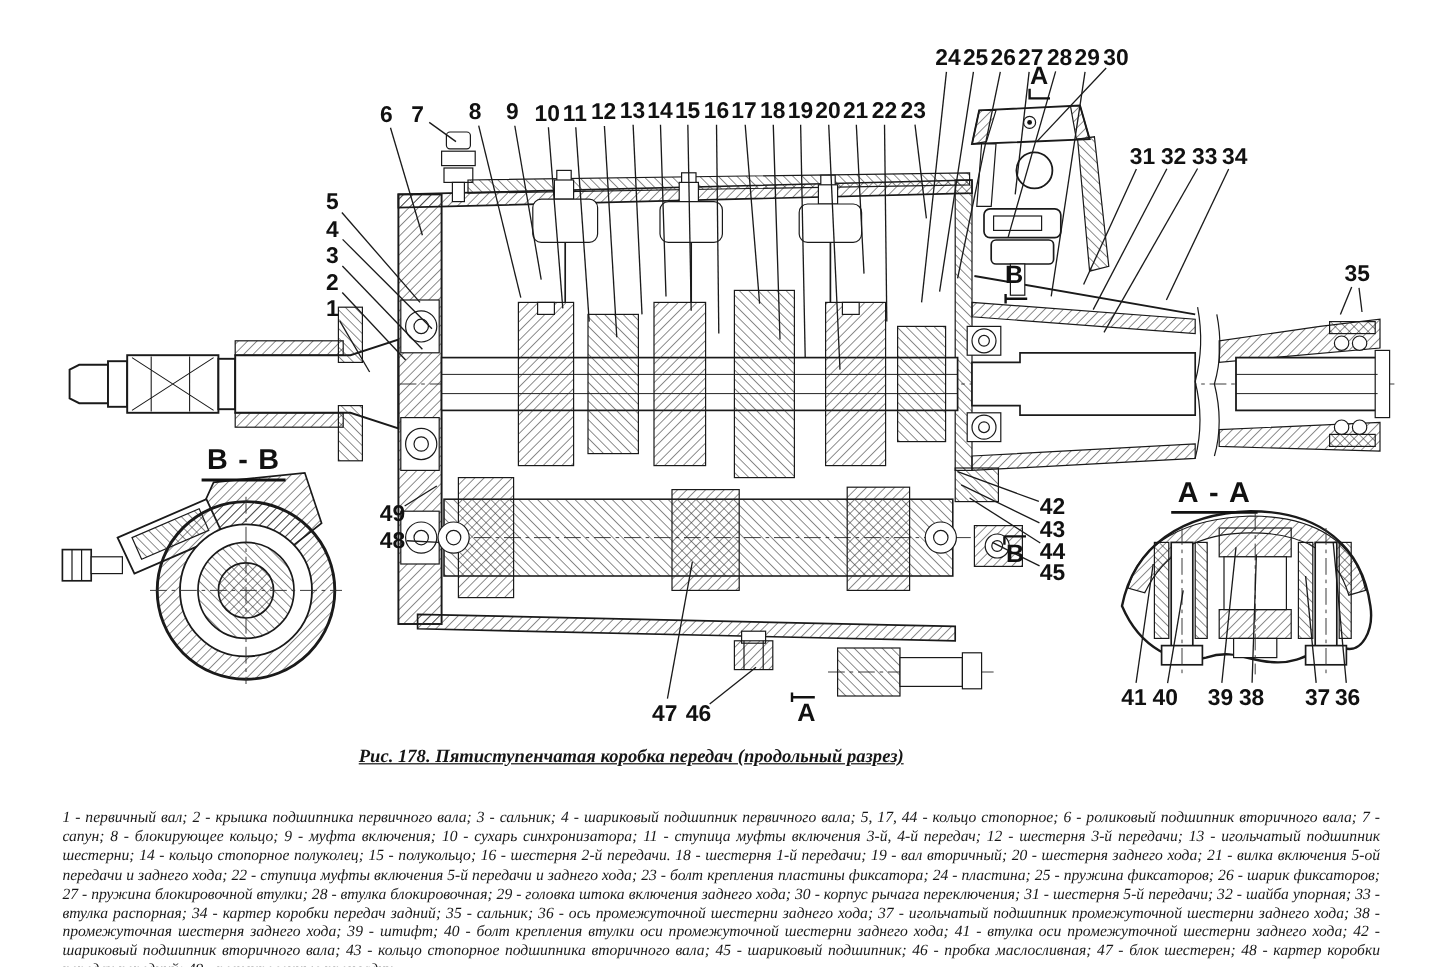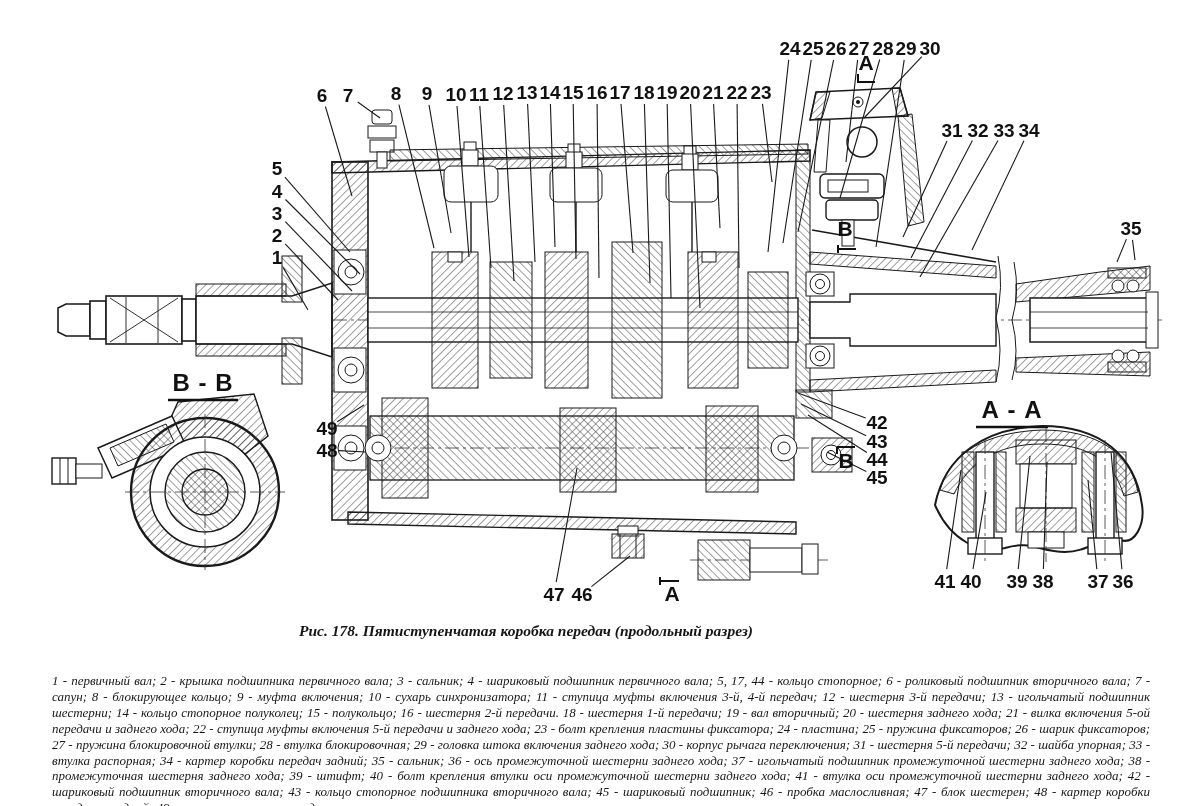--- a/index.html
+++ b/index.html
@@ -11,21 +11,21 @@
   .ln{stroke:#1a1a1a;fill:none;}
   .w{fill:#fff;stroke:#1a1a1a;}
   .leader{stroke:#1a1a1a;stroke-width:1.1;fill:none;}
   .callout{font:700 19px "Liberation Sans",sans-serif;fill:#111;text-anchor:middle;}
   .marker{font:700 21px "Liberation Sans",sans-serif;fill:#111;text-anchor:middle;}
   .bracket{stroke:#111;stroke-width:2;fill:none;}
   .slabel{font:700 24px "Liberation Sans",sans-serif;fill:#111;text-anchor:middle;letter-spacing:1px;}
   .underline{stroke:#111;stroke-width:2.4;}
   .cl{stroke:#333;stroke-width:.8;stroke-dasharray:14 4 3 4;fill:none;}
   .caption{position:absolute;left:0;top:622px;width:1052px;text-align:center;
-     font:italic 600 15.5px "Liberation Serif",serif;color:#151515;}
+     font:italic 600 15.5px "Liberation Serif",serif;color:#151515;text-decoration:underline;}
   .legend{position:absolute;left:52px;top:645px;width:1098px;text-align:justify;
      font:italic 13px/15.9px "Liberation Serif",serif;color:#181818;margin-top:28px;}
 </style>
 </head>
 <body>
 
 <div class="page">
 
   <svg id="annot" width="1200" height="620" viewBox="0 0 1200 620">
     <defs>

